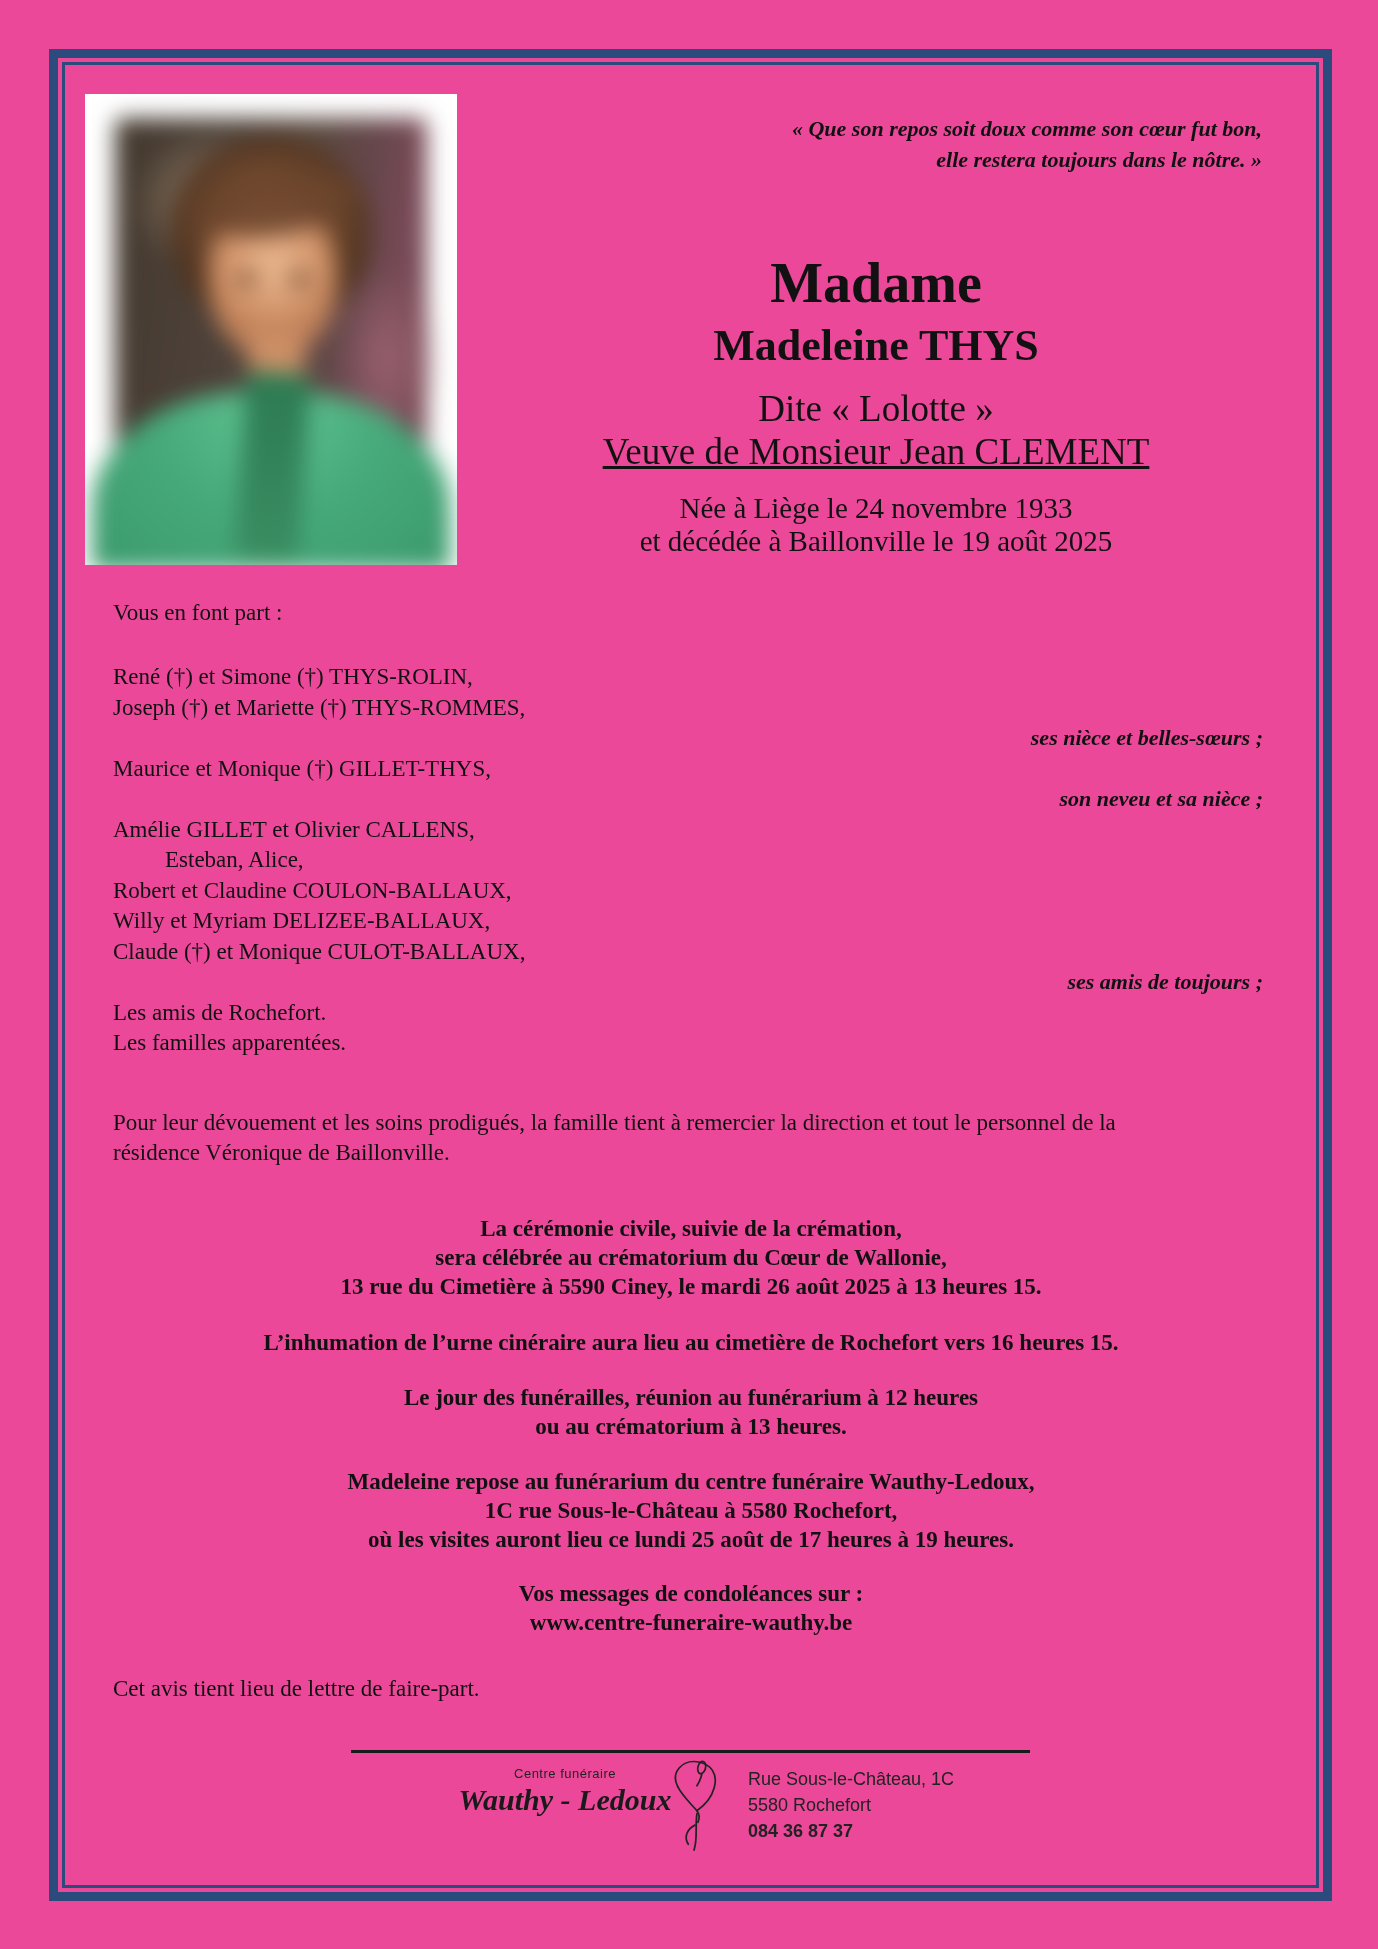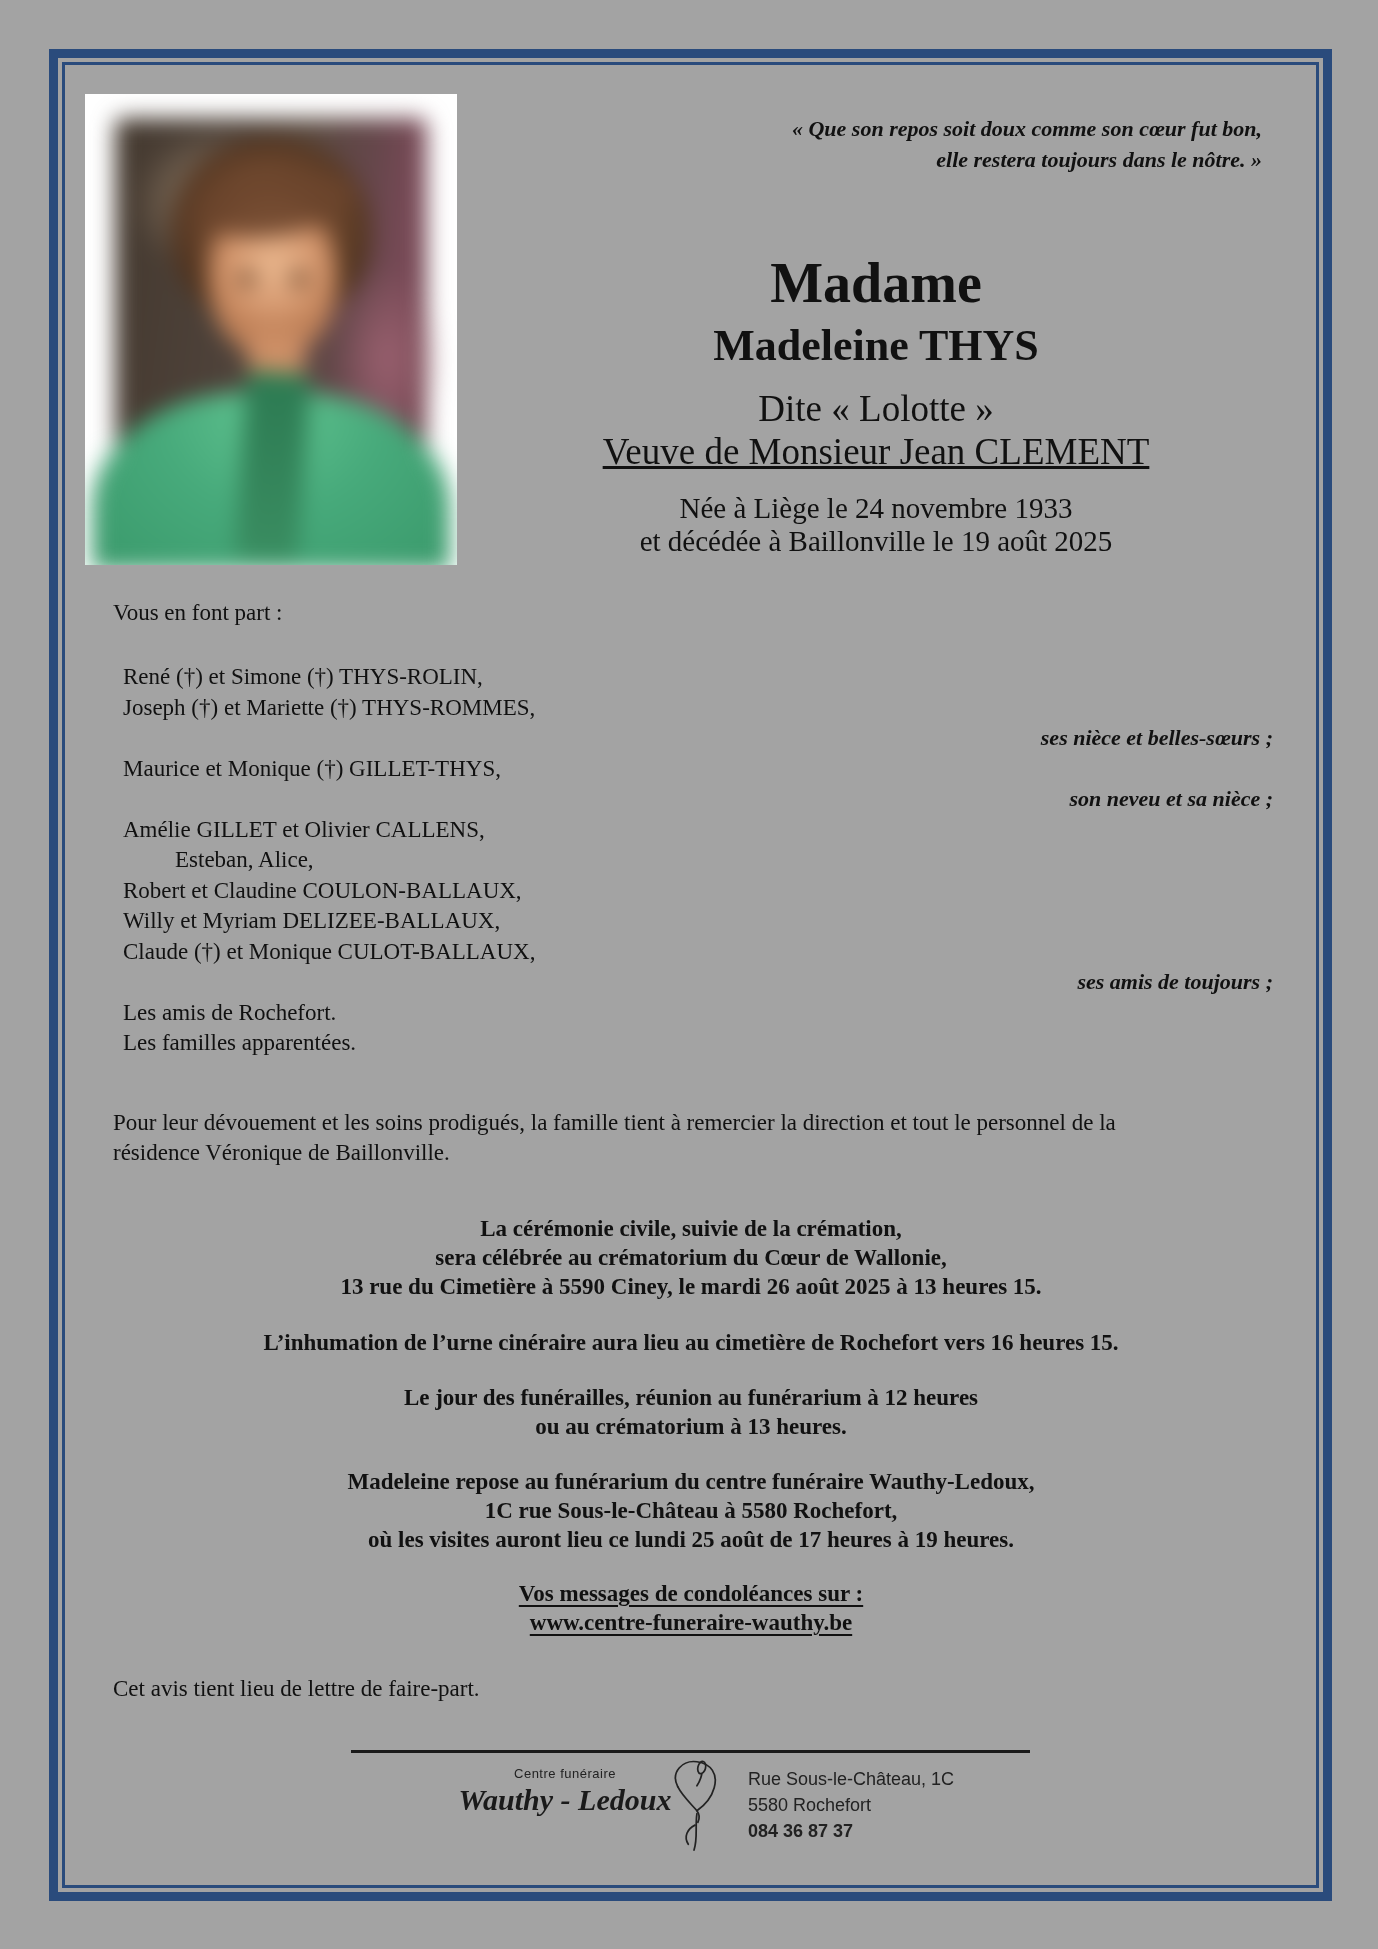--- a/index.html
+++ b/index.html
@@ -1,18 +1,18 @@
 <!DOCTYPE html>
 <html><head>
 <meta charset="utf-8">
 <style>
   html,body { margin:0; padding:0; background:#ffffff; }
   .sheet {
     position:relative; width:1378px; height:1949px; margin:0 auto;
-    background:#a3a3a3; overflow:hidden;
+    background:#ec4899; overflow:hidden;
     font-family:"Liberation Serif","DejaVu Serif",serif; color:#111;
   }
   
   .frame { position:absolute; left:49px; top:49px; right:46px; bottom:48px;
            border:9px solid #2a4b7c; }
   .frame-inner { position:absolute; inset:4px; border:3px solid #2a4b7c; }
 
   
   .photo { position:absolute; left:85px; top:94px; width:372px; height:471px;
            background:#fff; overflow:hidden; }
@@ -48,33 +48,33 @@
   .t-madame   { top:252px; font-size:56px; line-height:62px; font-weight:bold; }
   .t-name     { top:314px; font-size:44px; line-height:64px; font-weight:bold; }
   .t-nick     { top:388px; font-size:37px; line-height:42px; }
   .t-widow    { top:431px; font-size:37px; line-height:42px;text-decoration:underline; }
   .t-born     { top:492px; font-size:29px; line-height:33px; }
   .t-died     { top:525px; font-size:29px; line-height:33px; }
 
   .announce { position:absolute; left:113px; top:600px; font-size:23px; }
 
   .family { position:absolute; left:113px; top:662px; width:1150px;
-            font-size:23px; line-height:30.5px;margin-left:10px; }
+            font-size:23px; line-height:30.5px; }
   .fl {}
   .find { padding-left:52px; }
   .fr { text-align:right; font-weight:bold; font-style:italic; font-size:22px; }
 
   .thanks { position:absolute; left:113px; top:1108px; width:1160px;
             font-size:23px; line-height:29.5px; }
 
   .cer { position:absolute; left:113px; width:1156px; text-align:center;
          font-size:23px; line-height:29px; font-weight:bold; }
   .cer1 { top:1214px; } .cer2 { top:1328px; } .cer3 { top:1383px; }
   .cer4 { top:1467px; } .cer5 { top:1579px; }
-  .u { text-decoration:underline; text-decoration-thickness:2px; text-underline-offset:4px; }
+  .u { text-decoration-thickness:2px; text-underline-offset:4px; }
 
   .closing { position:absolute; left:113px; top:1676px; font-size:23px; }
 
   
   .divider { position:absolute; left:351px; top:1750px; width:679px; height:3px; background:#1a1a1a; }
   .fh-name-block { position:absolute; left:415px; top:1766px; width:300px; text-align:center; }
   .fh-type { font-family:"Liberation Sans","DejaVu Sans",sans-serif; font-size:13px; color:#222; letter-spacing:.5px; }
   .fh-name { font-size:30px; font-weight:bold; font-style:italic; margin-top:2px; color:#1a1a1a; }
   .lily { position:absolute; left:664px; top:1756px; width:62px; height:96px; }
   .fh-addr { position:absolute; left:748px; top:1766px;

